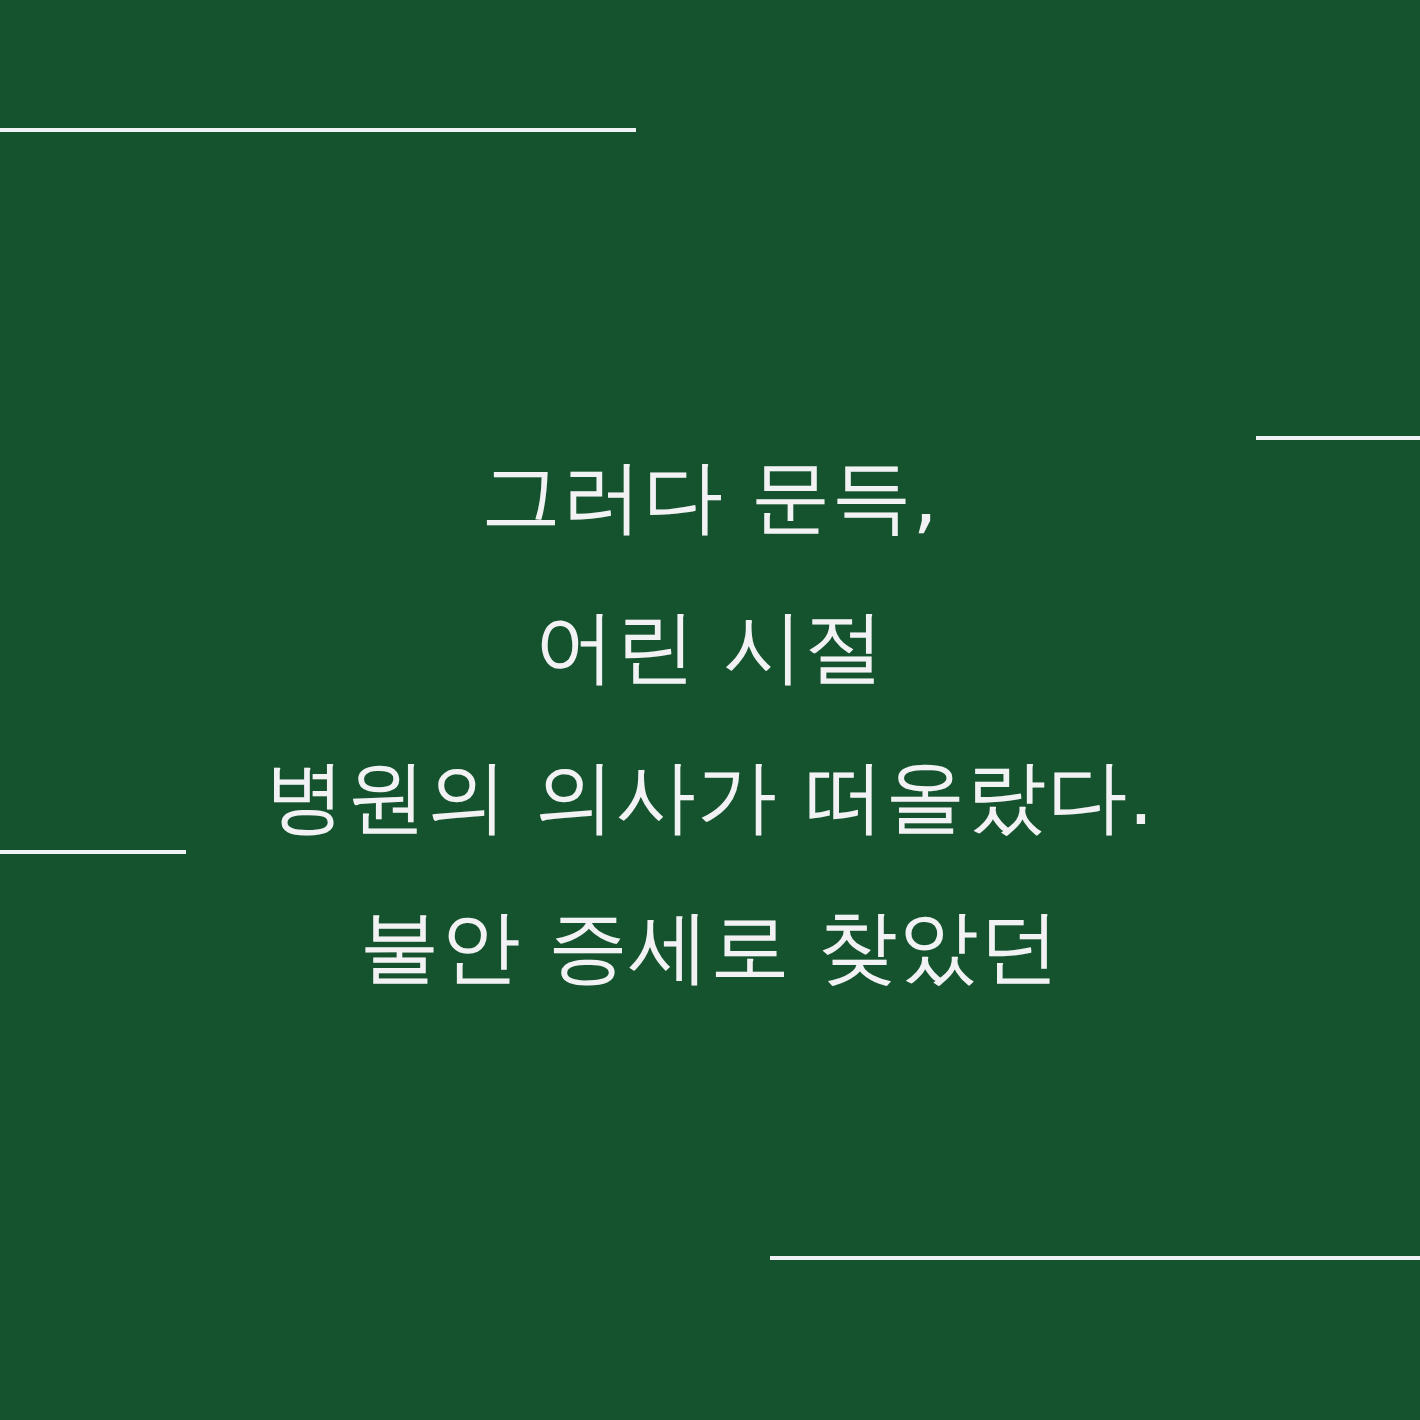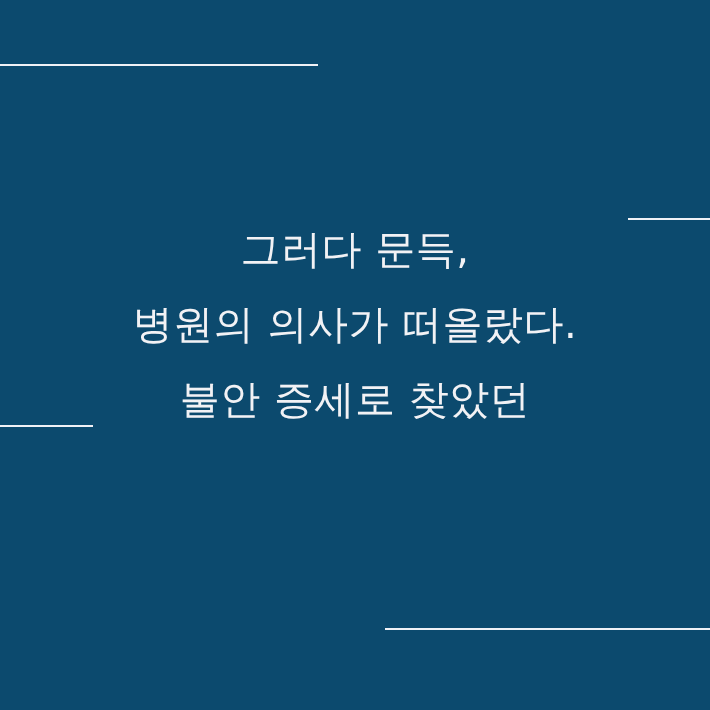--- a/index.html
+++ b/index.html
@@ -12,21 +12,21 @@
     width: 710px;
     height: 710px;
     overflow: hidden;
     font-family: "DejaVu Sans", "Liberation Sans", sans-serif;
   }
 
   .card {
     position: relative;
     width: 710px;
     height: 710px;
-    background: #0c4a6e;
+    background: #14532d;
     overflow: hidden;
   }
 
   
   .rule {
     position: absolute;
     height: 2px;
     background: #f0f1f6;
   }
   .rule-top-left    { left: 0;   top: 64px;  width: 318px; }
@@ -62,17 +62,18 @@
   <div class="rule rule-top-left"></div>
 
   <div class="rule rule-mid-right"></div>
 
   <div class="rule rule-mid-left"></div>
 
   <div class="rule rule-bottom-right"></div>
 
   <div class="quote">
     <span class="quote-line">그러다 문득,</span>
+    <span class="quote-line">어린 시절</span>
     <span class="quote-line">병원의 의사가 떠올랐다.</span>
     <span class="quote-line">불안 증세로 찾았던</span>
   </div>
 
 </div>
 
 </body></html>

